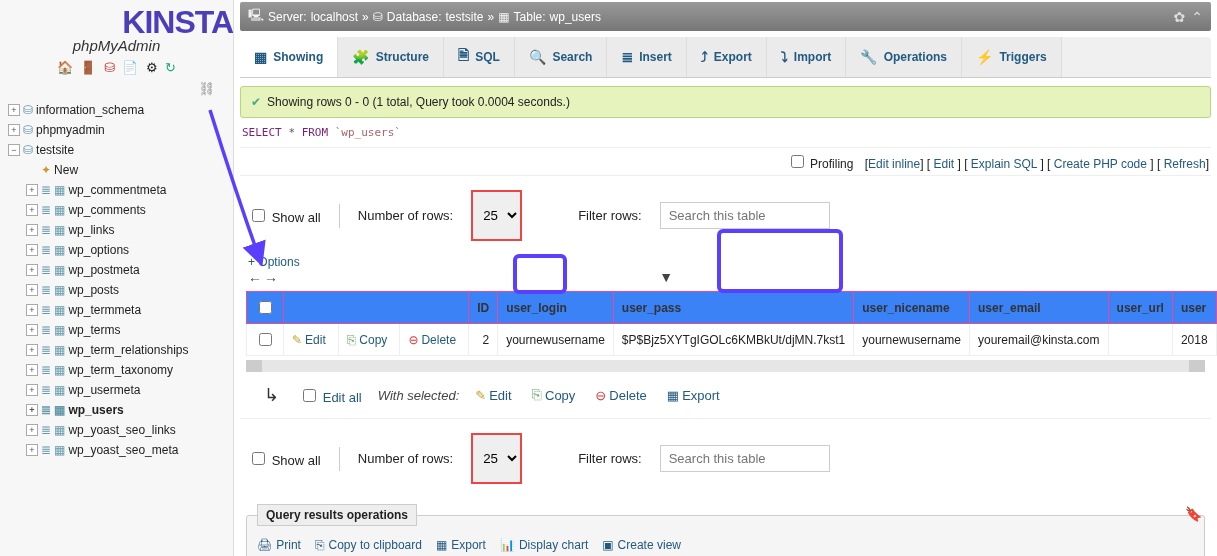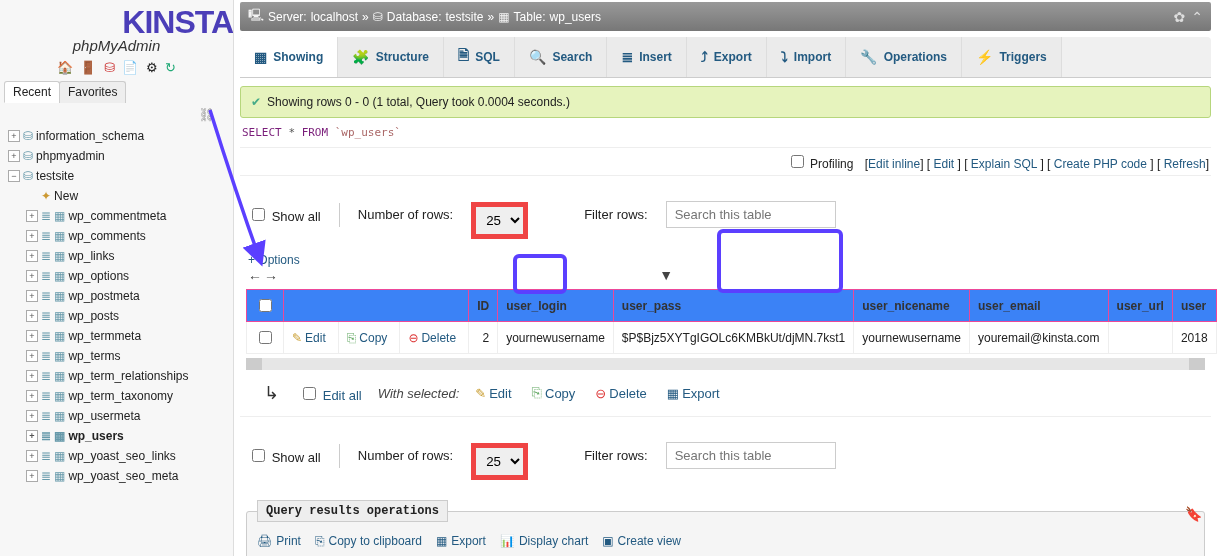--- a/index.html
+++ b/index.html
@@ -183,23 +183,22 @@
   }
   .vdiv { width: 1px; height: 24px; background: #ccc; }
   input[type="text"].filter {
     border: 1px solid #ccc;
     padding: 5px 8px;
     width: 170px;
     font-size: 13px;
     color: #999;
   }
   select.rows-select {
-    padding: 5px 6px;
-    border: 5px solid #ef4444;
-    margin-top: 12px;
+    padding: 15px 6px;
+    border: 2px solid #ef4444;
   }
 
   .extra-opts {
     padding: 0 8px 4px;
   }
   .extra-opts a { color: #235a81; }
   .arrows-row {
     display: flex; align-items: center; gap: 2px;
     font-size: 14px; color: #444; padding-bottom: 2px;
   }
@@ -256,21 +255,20 @@
     margin: 6px; padding: 6px 10px 10px;
     border: 1px solid #ccc; border-radius: 3px;
     background: #f5f5f5;
   }
   fieldset.ops legend {
     padding: 3px 8px;
     border: 1px solid #ccc;
     background: #eee;
     font-weight: bold;
     font-size: 12px;
-    font-family: Liberation Mono, monospace;
   }
   .ops-actions {
     display: flex; gap: 14px; margin-top: 6px;
     font-size: 12px;
   }
   .ops-actions .act { display: inline-flex; align-items: center; gap: 4px; }
 
   
   .hilite {
     position: absolute;
@@ -305,24 +303,20 @@
     <div class="logo-text">KINSTA</div>
     <div class="logo-sub">phpMyAdmin</div>
   </div>
   <div class="sidebar-icons">
     <span>🏠</span>
     <span>🚪</span>
     <span style="color:#c33">⛁</span>
     <span>📄</span>
     <span>⚙</span>
     <span style="color:#2a7">↻</span>
-  </div>
-  <div class="nav-tabs-side">
-    <div class="active">Recent</div>
-    <div>Favorites</div>
   </div>
   <div class="link-chain">⛓</div>
 
   <div class="tree">
     <div class="tree-item">
       <span class="toggler">+</span>
       <span class="tree-icon">⛁</span>
       <span>information_schema</span>
     </div>
     <div class="tree-item">

